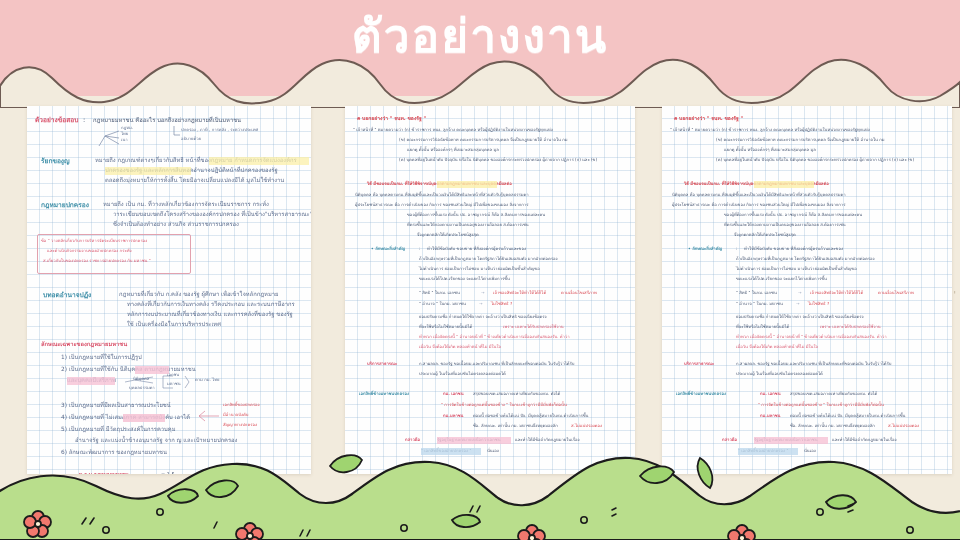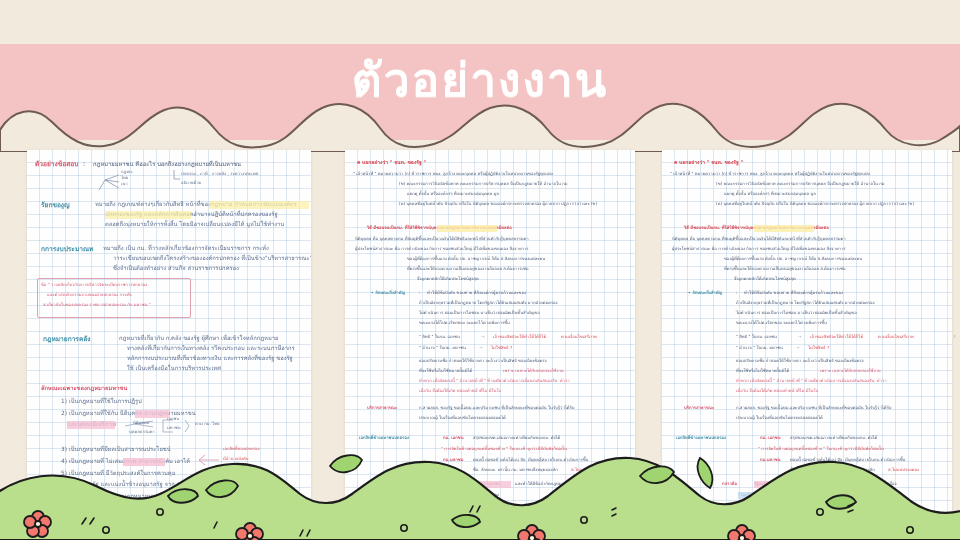--- a/index.html
+++ b/index.html
@@ -2,21 +2,21 @@
 <html><head>
 <meta charset="utf-8">
 <style>
   html,body{margin:0;padding:0;}
   body{
     width:960px;height:540px;overflow:hidden;
     font-family:"Liberation Sans", sans-serif;
     background:#F2EBDD;
     position:relative;
   }
-  .stage{position:absolute;inset:0;margin-top:44px;}
+  .stage{position:absolute;inset:0;}
 
   
   .banner{
     position:absolute;left:0;top:0;width:960px;height:96px;
     background:#F4C4C4;
     overflow:visible;
   }
   .banner-title{
     position:absolute;left:0;top:8px;width:960px;
     text-align:center;
@@ -129,31 +129,31 @@
 
         <div class="ln hd-teal m" style="left:14px;top:52px;">รัยกของูญ</div>
         <div class="ln bd s" style="left:68px;top:52px;">
           <span>หมายถึง   กฎเกณฑ์ต่างๆเกี่ยวกับสิทธิ หน้าที่ของกฎหมาย  กำหนดการจัดแบ่งองค์กร</span>
         </div>
         <div class="ln bd s" style="left:78px;top:62px;">ปกครองของรัฐ  และหลักการสืบทอดอำนาจปฏิบัติหน้าที่ปกครองของรัฐ</div>
         <div class="ln bd s" style="left:78px;top:72px;">ตลอดถึงมุ่งหมายให้การทั้งสิ้น  โดยมิอาจเปลี่ยนแปลงมิได้  มูลไม่ใช้ทำงาน</div>
         <div style="position:absolute;left:182px;top:51px;width:100px;height:8px;background:#FBEFA8;opacity:.75;"></div>
         <div style="position:absolute;left:78px;top:61px;width:86px;height:8px;background:#FBEFA8;opacity:.75;"></div>
 
-        <div class="ln hd-teal m" style="left:14px;top:96px;">กการงบประมาณท</div>
+        <div class="ln hd-teal m" style="left:14px;top:96px;">กฎหมายปกครอง</div>
         <div class="ln bd s" style="left:76px;top:96px;">หมายถึง   เป็น กม. ที่วางหลักเกี่ยวข้องการจัดระเบียบราชการ กระทั่ง</div>
         <div class="ln bd s" style="left:86px;top:106px;">วาระเขียนขอบเขตถึงโครงสร้างขององค์กรปกครอง ที่เป็นข้าง"บริหารสาธารณะ"</div>
         <div class="ln bd s" style="left:86px;top:116px;">ซึ่งจำเป็นต้องทำอย่าง ส่วนกิจ ส่วนราชการปกครอง</div>
 
         <div class="box-pink" style="left:10px;top:128px;width:152px;height:38px;"></div>
         <div class="ln pink tiny" style="left:14px;top:133px;">ข้อ  "  วางหลักเกี่ยวกับการบริหารจัดระเบียบราชการปกครอง</div>
         <div class="ln pink tiny" style="left:20px;top:143px;">และดำเนินกิจกรรมงานของฝ่ายปกครอง  กระทั่ง</div>
         <div class="ln pink tiny" style="left:16px;top:153px;">ส.เกี่ยวกับในของปกครอง ราชการฝ่ายปกครอง กับ มหาชน  "</div>
 
-        <div class="ln hd-teal m" style="left:16px;top:186px;">กฎหมายการคลัง</div>
+        <div class="ln hd-teal m" style="left:16px;top:186px;">บทอดอำนาจปฏัง</div>
         <div class="ln bd s" style="left:92px;top:186px;">กฎหมายที่เกี่ยวกับ ก.คลัง ของรัฐ   ผู้ศึกษา เพื่อเข้าใจหลักกฎหมาย</div>
         <div class="ln bd s" style="left:100px;top:196px;">ทางคลังที่เกี่ยวกับการเงินทางคลัง  รวีคงประกอบ  และระบบภาษีอากร</div>
         <div class="ln bd s" style="left:100px;top:206px;">หลักการงบประมาณที่เกี่ยวข้องทางเงิน    และการคลังที่ของรัฐ ของรัฐ</div>
         <div class="ln bd s" style="left:100px;top:216px;">ใช้ เป็นเครื่องมือในการบริหารประเทศ</div>
 
         <div class="ln hd-pink s" style="left:14px;top:236px;">ลักษณะเฉพาะของกฎหมายมหาชน</div>
         <div class="ln bd s" style="left:34px;top:249px;">1)   เป็นกฎหมายที่ใช้ในการปฏิรูป</div>
         <div class="ln bd s" style="left:34px;top:261px;">2)   เป็นกฎหมายที่ใช้กับ นิติบุคคล ตามกฎหมายมหาชน</div>
         <div style="position:absolute;left:108px;top:260px;width:34px;height:8px;background:#F6C2D4;opacity:.8;"></div>
         <div class="ln bd s" style="left:40px;top:272px;">และบุคคลมีเสรีภาพ</div>

